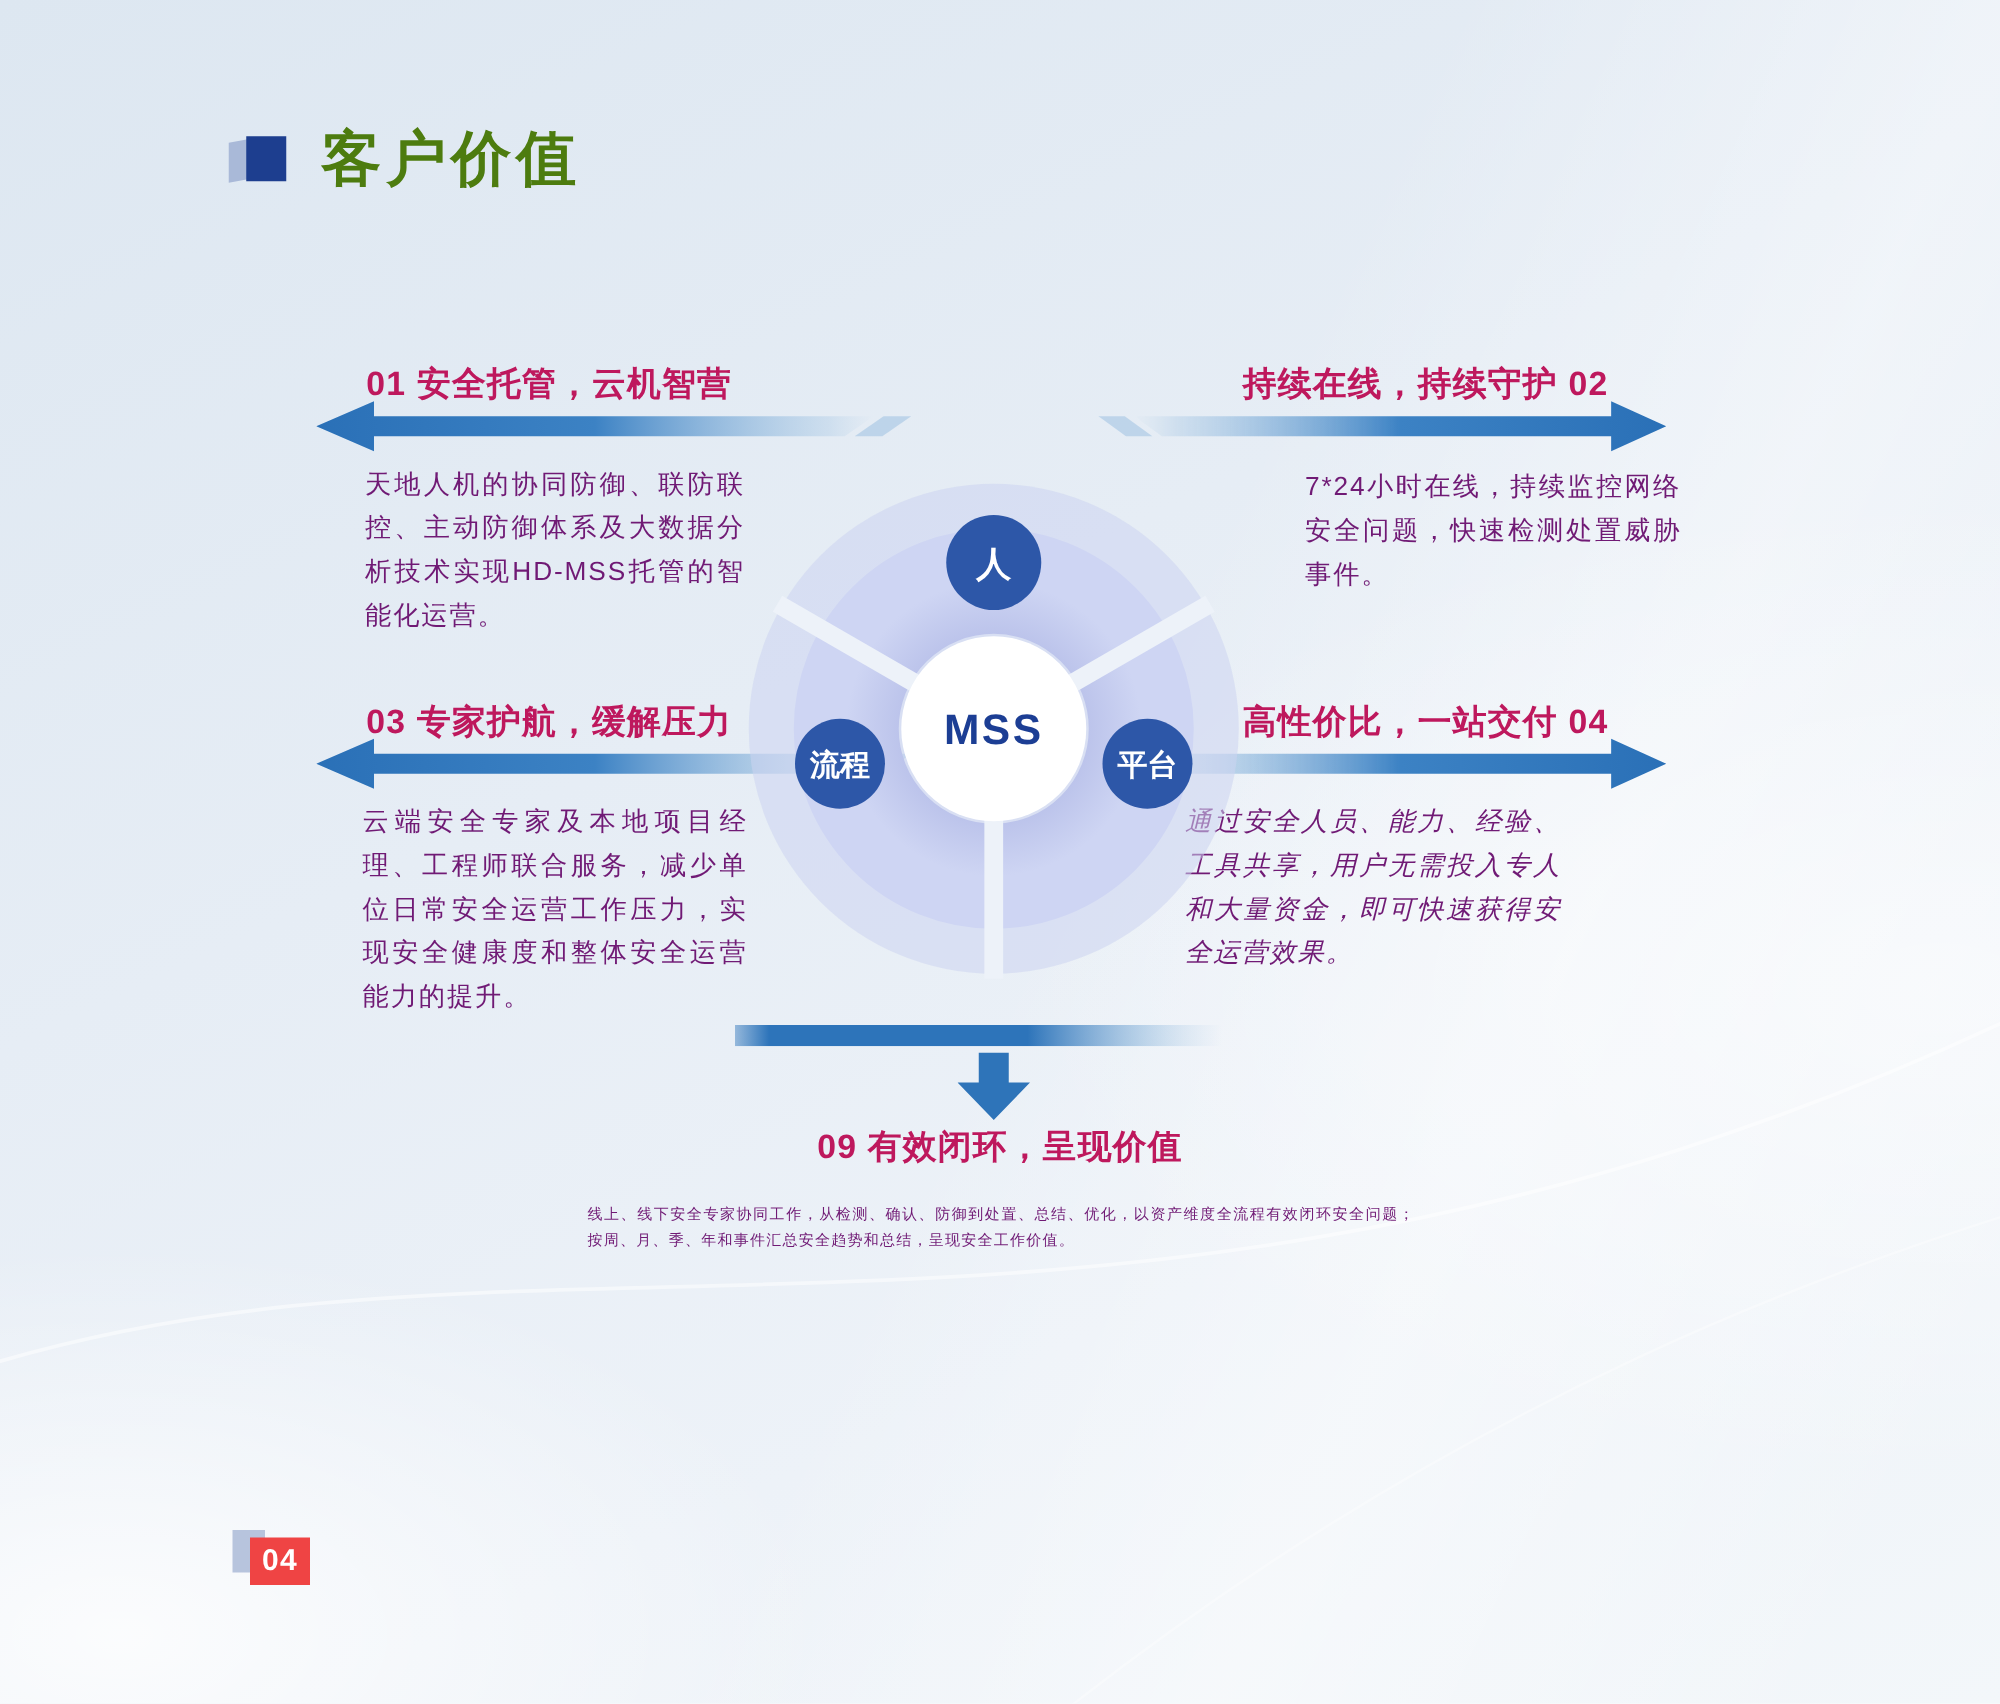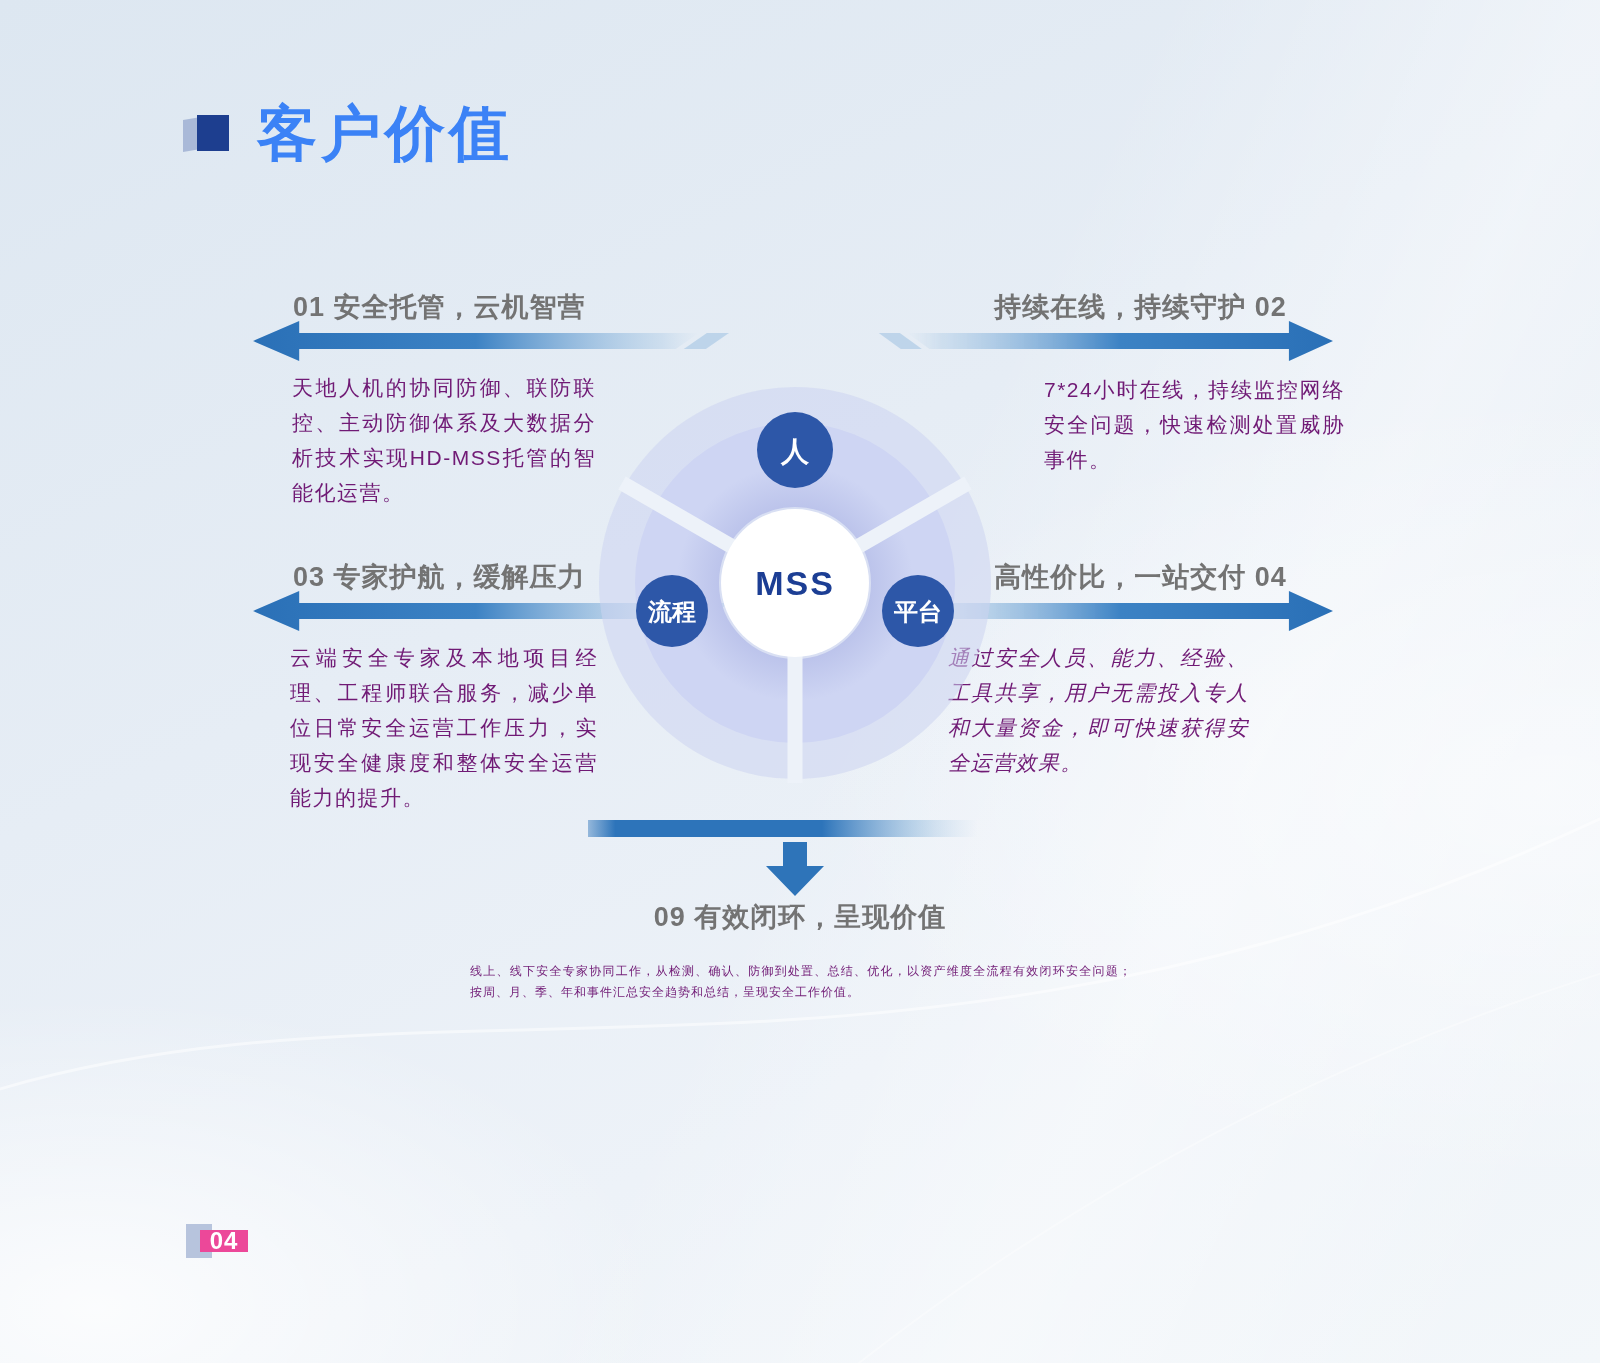--- a/index.html
+++ b/index.html
@@ -20,25 +20,25 @@
   }
   .bg-curves{ position:absolute; inset:0; width:100%; height:100%; pointer-events:none; }
 
   
   .title-wrap{ position:absolute; left:183px; top:103px; display:flex; align-items:center; gap:24px; }
   .title-icon{ position:relative; width:50px; height:44px; flex:0 0 auto; }
   .title-icon .back{ position:absolute; left:0; top:7px; width:24px; height:32px; background:#a9b9d8; transform:skewY(-10deg); }
   .title-icon .front{ position:absolute; left:14px; top:4px; width:32px; height:36px; background:#1d3e8f; }
   .page-title{
     font-family:"DejaVu Serif","Liberation Serif",serif;
-    font-size:60px; font-weight:bold; color:#3b82f6; letter-spacing:4px; line-height:1;
+    font-size:48px; font-weight:bold; color:#4d7c0f; letter-spacing:4px; line-height:1;
   }
 
   
-  .heading{ font-size:27px; font-weight:bold; color:#737373; letter-spacing:1px; line-height:1.2; white-space:nowrap; }
+  .heading{ font-size:27px; font-weight:bold; color:#be185d; letter-spacing:1px; line-height:1.2; white-space:nowrap; }
   .body-text{ font-size:21px; color:#701a75; line-height:1.67; text-align:justify; letter-spacing:1.5px; }
   .arrow{ display:block; }
   .arrow svg{ width:100%; height:100%; display:block; }
   .arrow-right{ transform:scaleX(-1); }
 
   
   .pos-h1{ position:absolute; left:293px; top:291px; }
   .pos-a1{ position:absolute; left:253px; top:319px; width:482px; height:44px; }
   .pos-b1{ position:absolute; left:292px; top:370px; width:304px; }
 
@@ -64,22 +64,22 @@
   
   .diagram{ position:absolute; left:593px; top:381px; width:404px; height:404px; }
   .diagram svg{ width:100%; height:100%; display:block; }
   .svg-node-text{ font-family:"Liberation Sans","DejaVu Sans",sans-serif; font-weight:bold; fill:#ffffff; }
   .svg-center-text{ font-family:"Liberation Sans","DejaVu Sans",sans-serif; font-weight:bold; fill:#1c3e94; letter-spacing:2px; }
 
   
   .page-badge{ position:absolute; left:186px; top:1224px; width:64px; height:46px; }
   .badge-back{ position:absolute; left:0; top:0; width:26px; height:34px; background:#b7c4dd; }
   .badge-num{
-    position:absolute; left:14px; top:6px; width:48px; height:22px;
-    background:#ec4899; color:#ffffff; font-size:24px; font-weight:bold;
+    position:absolute; left:14px; top:6px; width:48px; height:38px;
+    background:#ef4444; color:#ffffff; font-size:24px; font-weight:bold;
     display:flex; align-items:center; justify-content:center; letter-spacing:1px;
   }
 </style>
 </head>
 <body>
 
 <svg width="0" height="0" style="position:absolute" aria-hidden="true">
   <defs>
     <linearGradient id="arrowGrad" x1="0" y1="0" x2="1" y2="0">
       <stop offset="0" stop-color="#2a70b7"></stop>

